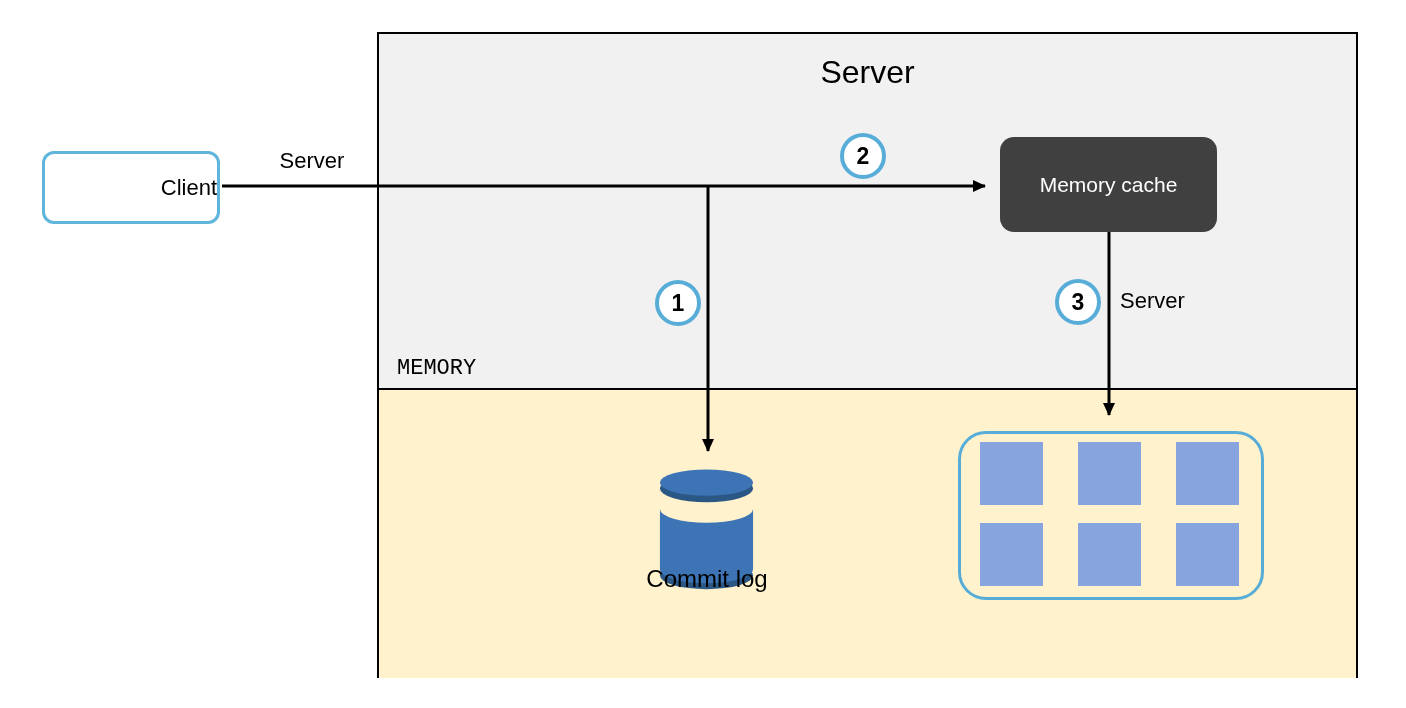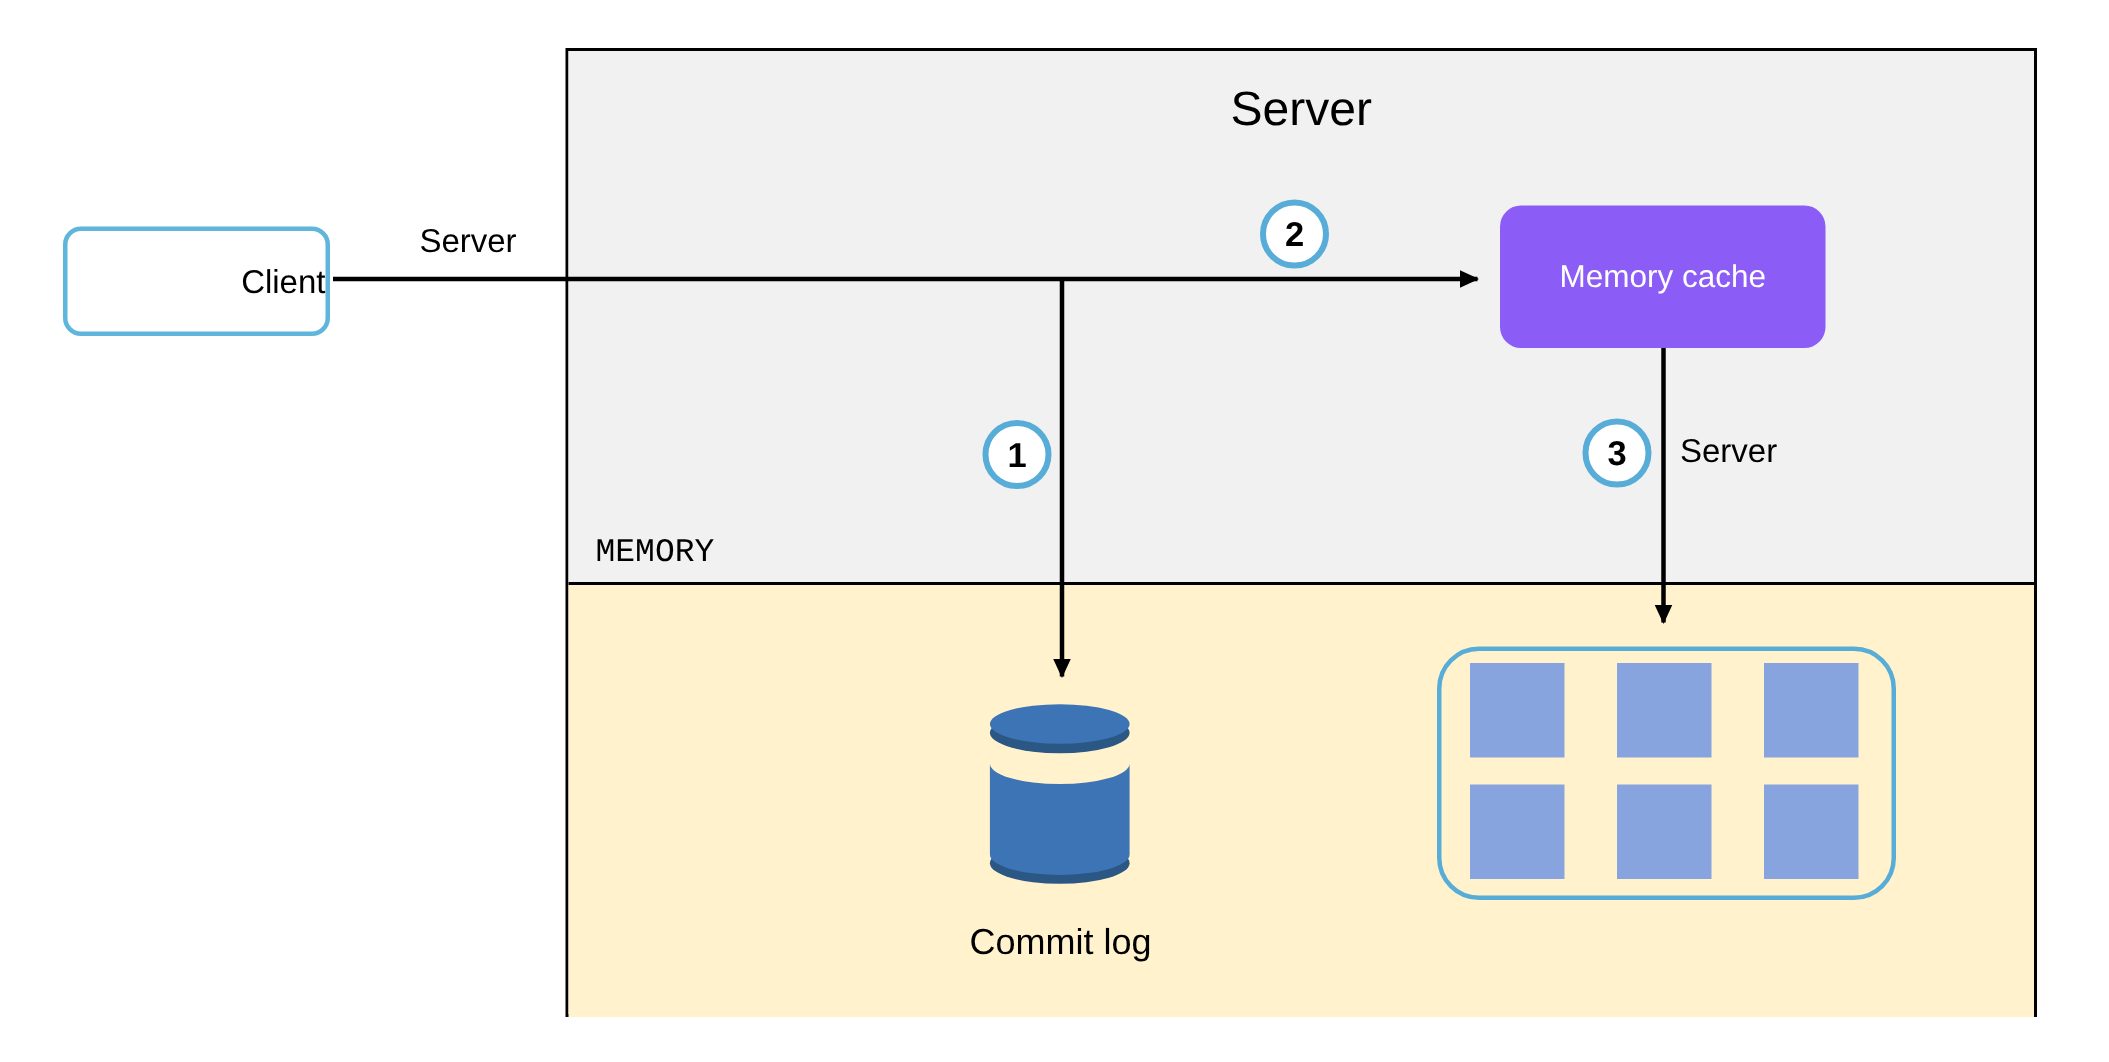--- a/index.html
+++ b/index.html
@@ -62,21 +62,21 @@
     box-sizing: border-box;
     display: flex; align-items: center; justify-content: flex-end;
     font-size: 22px;
   }
 
   
   .memory-cache-node {
     position: absolute;
     left: 1000px; top: 137px;
     width: 217px; height: 95px;
-    background: #8b5cf6;
+    background: #404040;
     border-radius: 14px;
     box-sizing: border-box;
     display: flex; align-items: center; justify-content: center;
     font-size: 21px;
     color: #ffffff;
   }
 
   
   .arrows-layer {
     position: absolute;
@@ -115,21 +115,21 @@
     position: absolute;
     left: 658px; top: 468px;
     width: 97px; height: 127px;
   }
   .node-caption {
     position: absolute;
     font-size: 24px;
     line-height: 26px;
     text-align: center;
   }
-  .commit-log-caption { left: 607px; top: 616px; width: 200px; }
+  .commit-log-caption { left: 607px; top: 566px; width: 200px; }
   .sstables-caption   { left: 1011px; top: 606px; width: 200px; }
 
   
   .sstables-group {
     position: absolute;
     left: 958px; top: 431px;
     width: 306px; height: 169px;
     border: 3px solid #57ADD8;
     border-radius: 28px;
     box-sizing: border-box;

